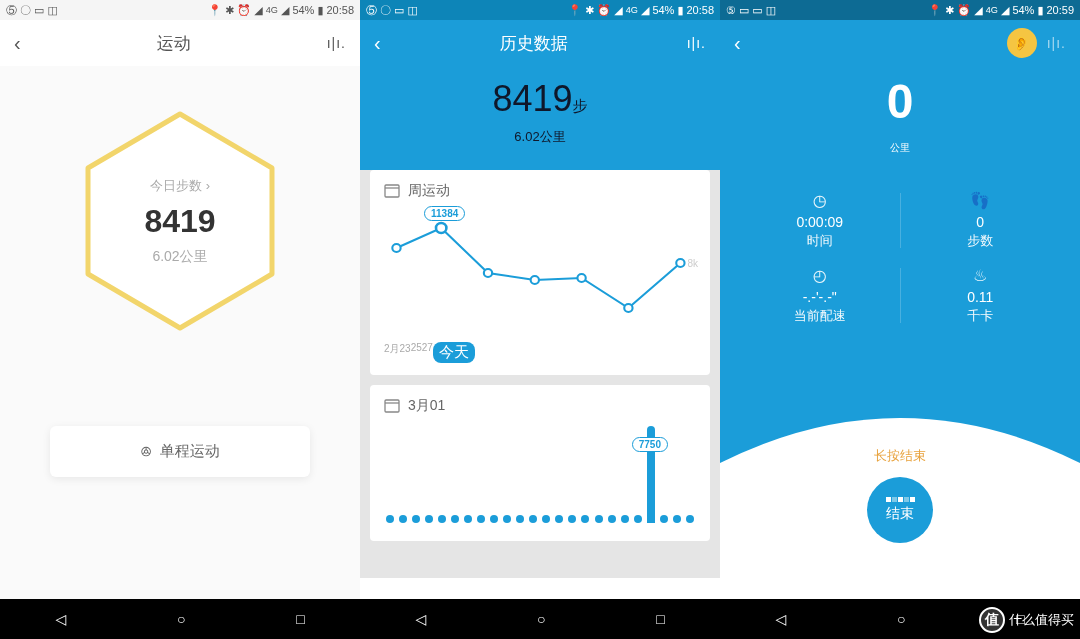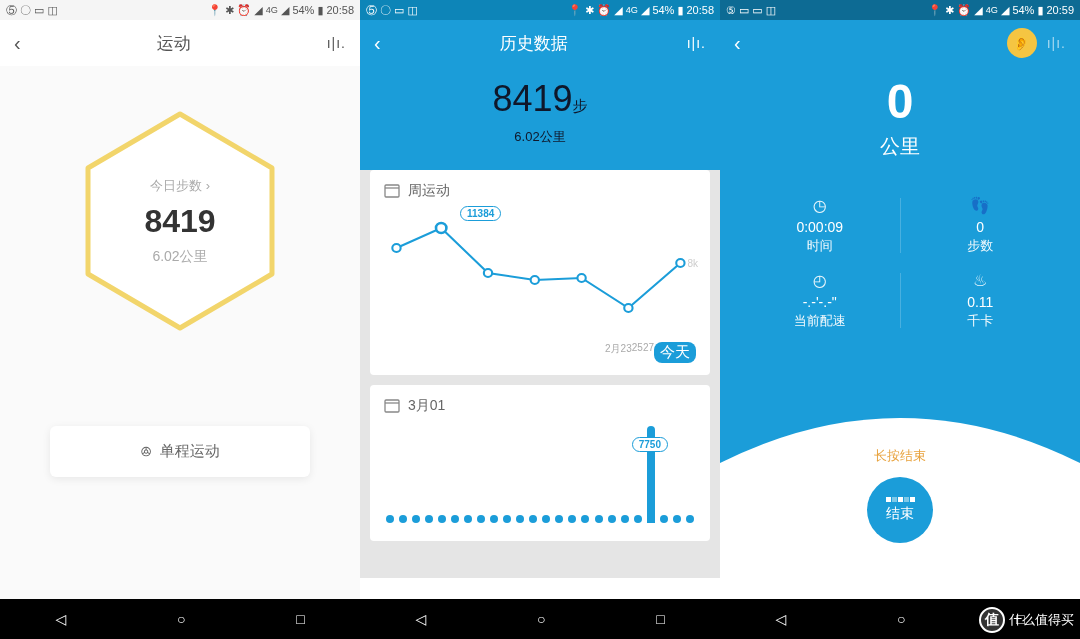--- a/index.html
+++ b/index.html
@@ -31,34 +31,34 @@
   
   .s2-top { background: #1b9dd9; color: #0f172a; text-align: center; padding: 12px 0 24px; }
   .s2-steps { font-size: 36px; font-weight: 500; display: inline; }
   .s2-steps-unit { font-size: 15px; }
   .s2-dist { font-size: 13px; margin-top: 8px; }
   .s2-body { background: #e5e5e5; padding: 0 10px 10px; height: 408px; }
   .card { background: #fff; border-radius: 4px; padding: 12px 14px 8px; margin-bottom: 10px; }
   .card-head { display: flex; align-items: center; gap: 8px; color: #666; font-size: 14px; margin-bottom: 8px; }
   .cal-icon { width: 16px; height: 16px; }
   .chart-area { position: relative; height: 130px; }
-  .xaxis { display: flex; justify-content: flex-end; font-size: 10px; color: #aaa; padding: 4px 0; }
+  .xaxis { display: flex; justify-content: flex-start; font-size: 10px; color: #aaa; padding: 4px 0; }
   .today-pill { background: #1b9dd9; color: #fff; border-radius: 8px; padding: 1px 6px; font-size: 15px; }
-  .badge { position: absolute; background: #fff; border: 1.5px solid #1b9dd9; border-radius: 10px; font-size: 10px; font-weight: bold; color: #1b9dd9; padding: 1px 6px; margin-left: 36px; }
+  .badge { position: absolute; background: #fff; border: 1.5px solid #1b9dd9; border-radius: 10px; font-size: 10px; font-weight: bold; color: #1b9dd9; padding: 1px 6px; }
   .dots-row { display: flex; justify-content: space-between; align-items: flex-end; height: 100px; padding: 0 2px; }
   .dot { width: 8px; height: 8px; border-radius: 50%; background: #1b9dd9; }
   .bar { width: 8px; background: #1b9dd9; border-radius: 4px 4px 0 0; }
 
   
   .s3-bg { background: #1b9dd9; height: 573px; position: relative; color: #fff; }
   .s3-header { height: 46px; display: flex; justify-content: space-between; align-items: center; padding: 0 14px; }
   .avatar { width: 30px; height: 30px; border-radius: 50%; background: #f5c542; display: flex; align-items: center; justify-content: center; font-size: 13px; }
   .s3-main { text-align: center; }
   .s3-big { font-size: 48px; font-weight: bold; margin-top: 8px; }
-  .s3-unit { font-size: 20px; margin-top: 4px; }
+  .s3-unit { font-size: 10px; margin-top: 12px; }
   .s3-grid { display: grid; grid-template-columns: 1fr auto 1fr; gap: 0; margin-top: 28px; padding: 0 20px; }
   .s3-cell { text-align: center; padding: 8px 0; }
   .s3-cell-icon { font-size: 16px; opacity: 0.9; }
   .s3-cell-val { font-size: 14px; margin: 4px 0 2px; }
   .s3-cell-lbl { font-size: 13px; opacity: 0.95; }
   .s3-div { width: 1px; background: rgba(255,255,255,0.2); margin: 10px 0; }
   .s3-bottom { position: absolute; bottom: 0; left: 0; right: 0; height: 200px; }
   .curve { position: absolute; bottom: 0; left: 0; right: 0; height: 200px; }
   .end-area { position: absolute; bottom: 50px; left: 0; right: 0; text-align: center; }
   .end-label { color: #e8a23c; font-size: 13px; margin-bottom: 12px; }

